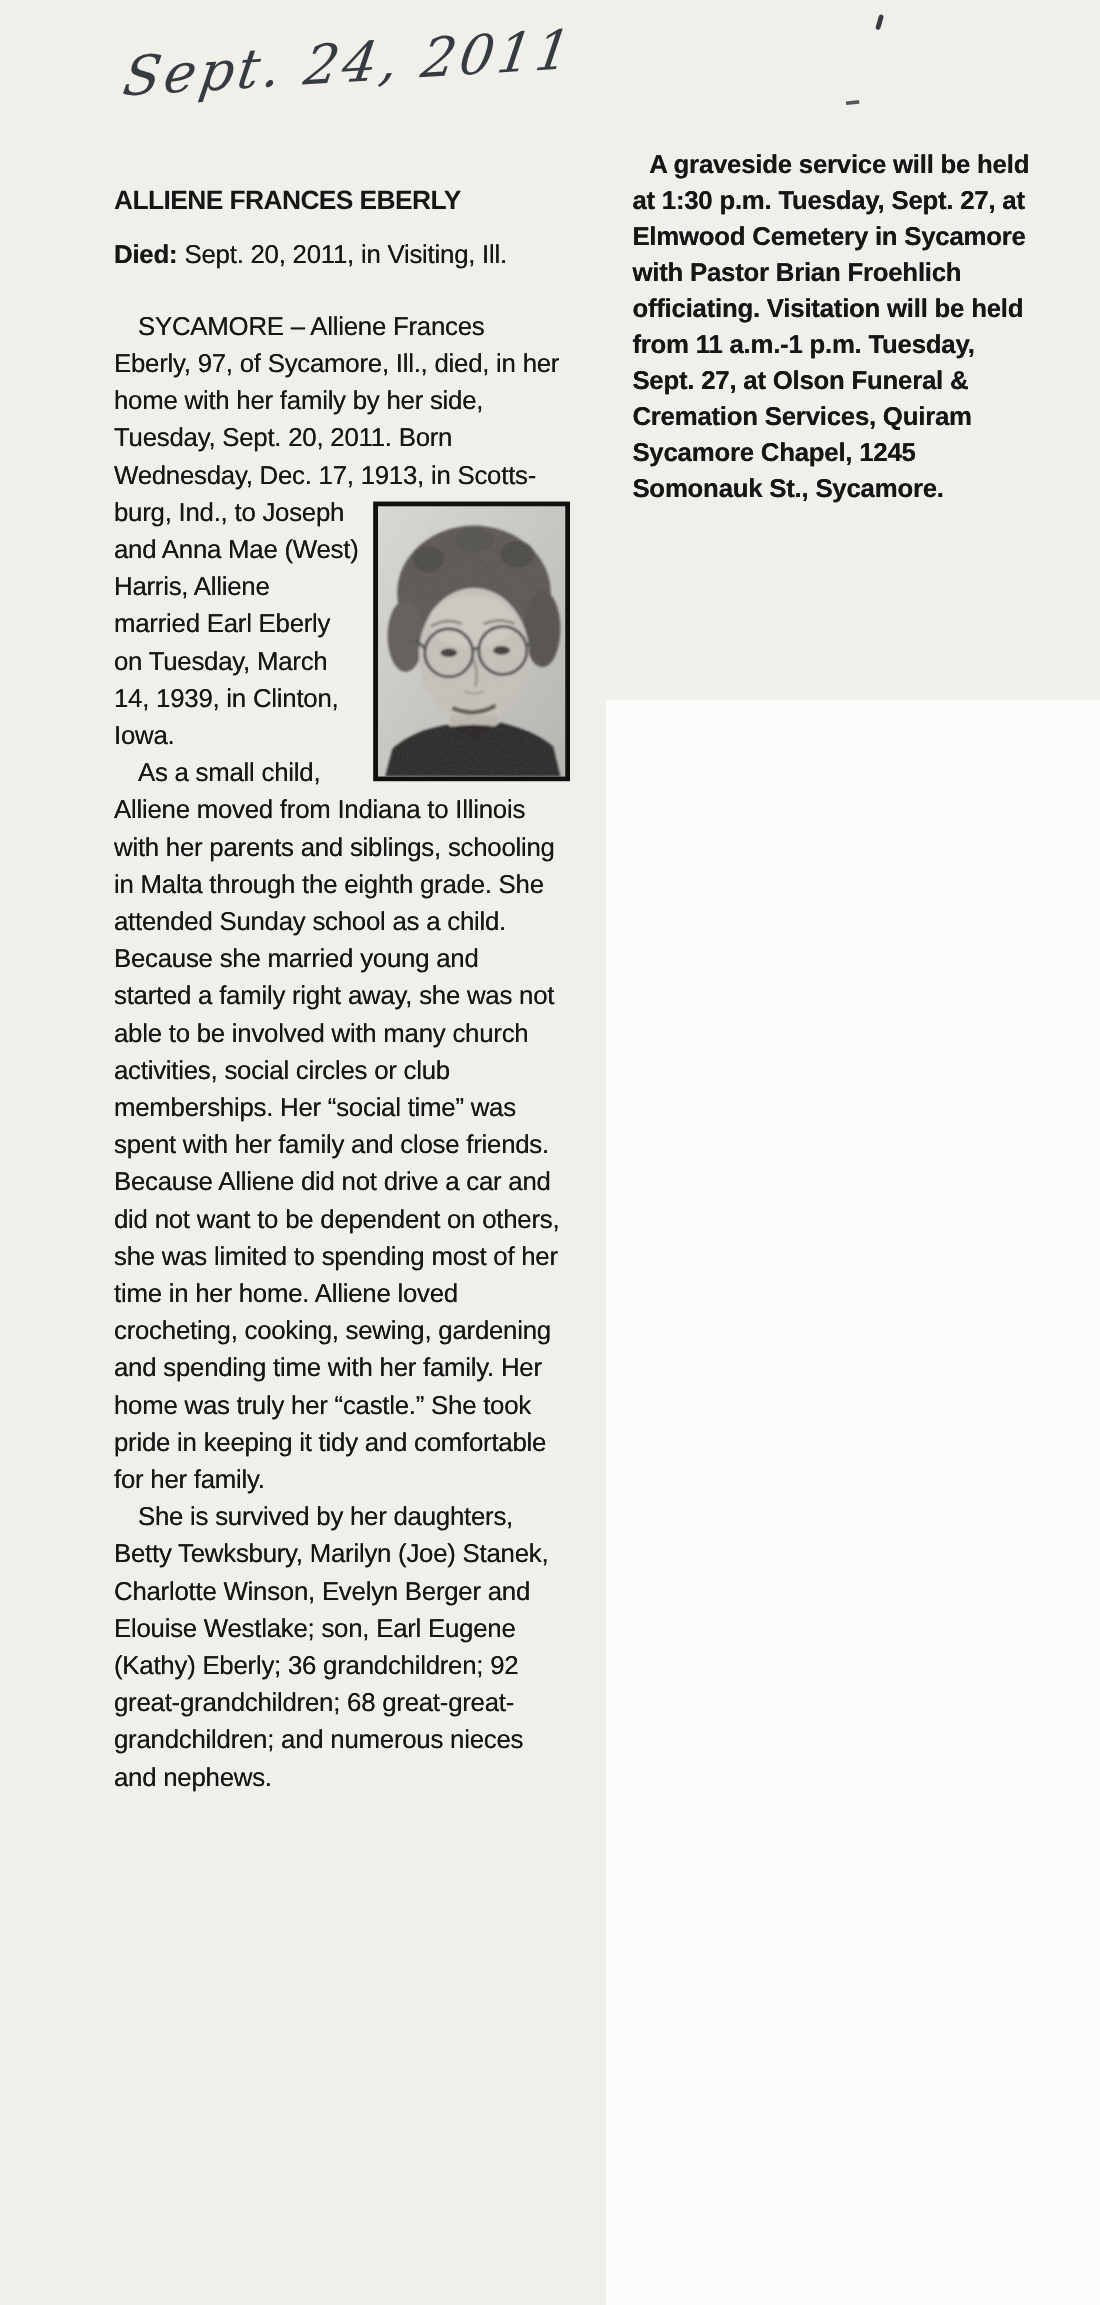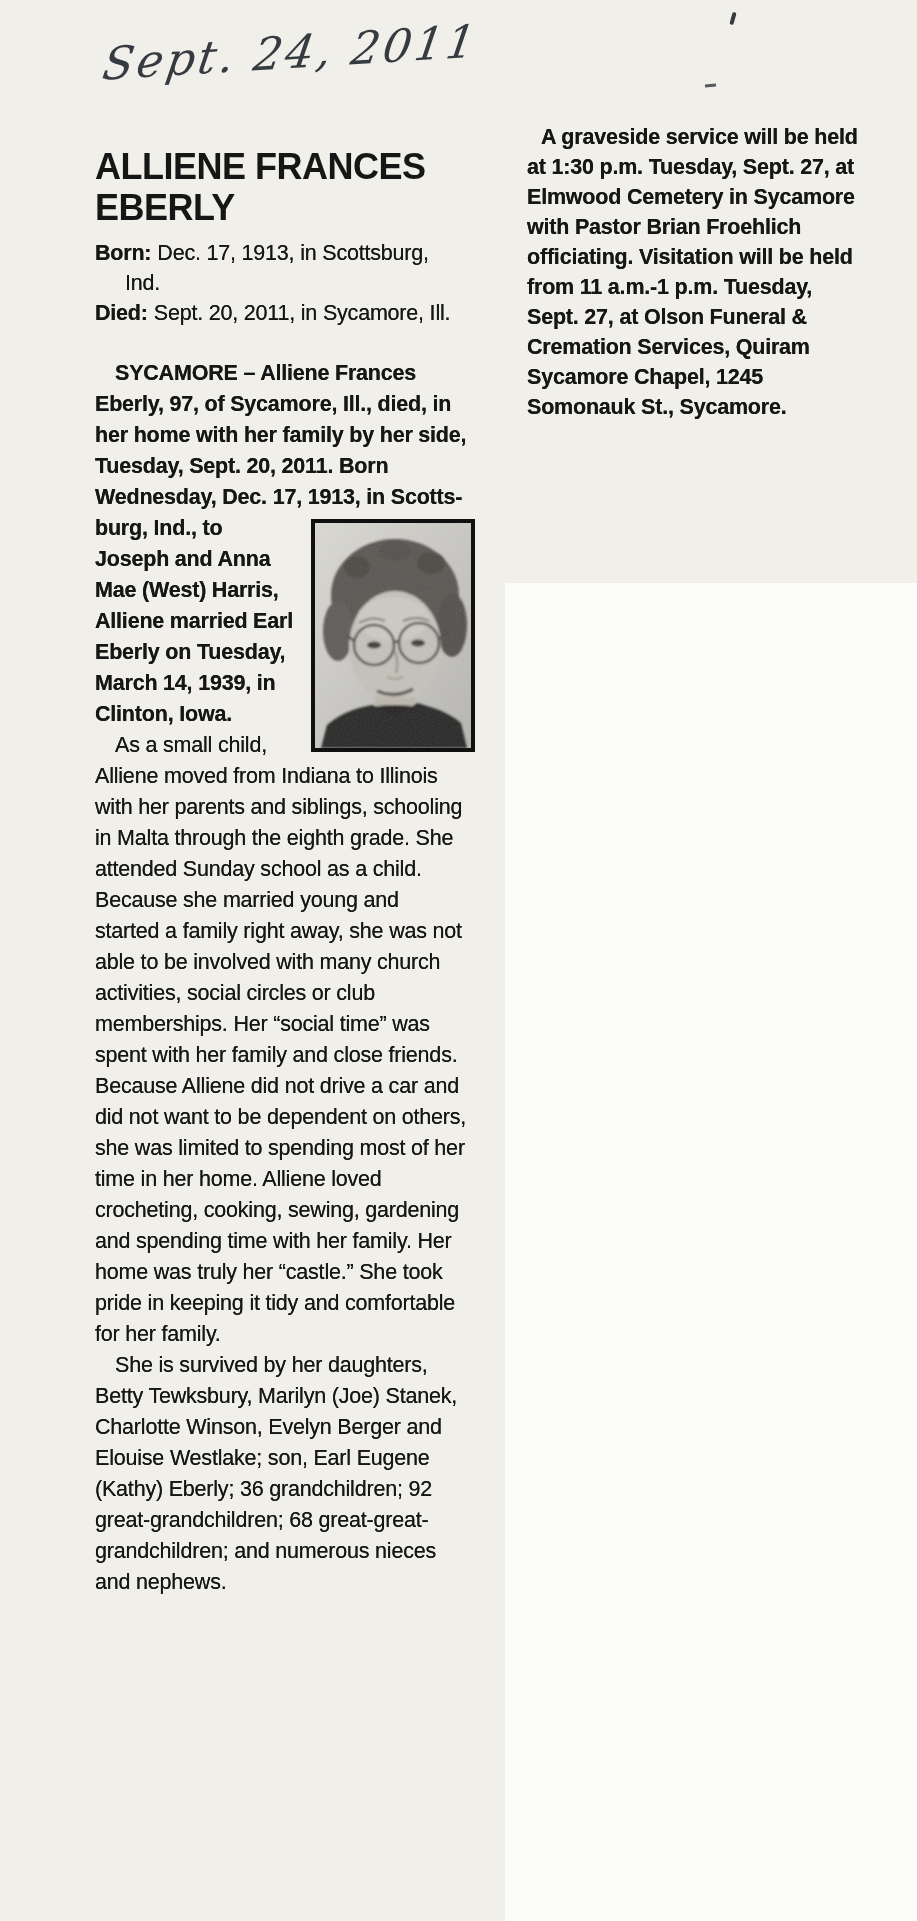--- a/index.html
+++ b/index.html
@@ -28,59 +28,58 @@
     color:#363b42; letter-spacing:3px; white-space:nowrap;
     transform:rotate(-3.5deg) skewX(-12deg);
   }
   .col-left {
     position:absolute; left:95px; top:146px; width:372px; z-index:2;
   }
   .col-right {
     position:absolute; left:527px; top:122px; width:342px; z-index:2;font-weight:bold;
   }
   h1.headline {
-    margin:0 0 10px 0; font-size:36px; line-height:41px; font-weight:bold;
+    margin:0 0 10px 0; font-size:22px; line-height:41px; font-weight:bold;
     letter-spacing:-0.5px; width:340px;
   }
   .vital {
     margin:0; font-size:21.5px; line-height:30px;
     padding-left:30px; text-indent:-30px;
     text-shadow:0 0 0.5px rgba(16,16,16,0.85);
     letter-spacing:-0.2px;
   }
   .vital b { font-weight:bold; }
   .vital .vval { margin-left:6px; font-weight:normal; }
   .para {
     margin:0; font-size:21.5px; line-height:31px; letter-spacing:-0.2px;
     text-indent:20px; text-shadow:0 0 0.5px rgba(16,16,16,0.85);
   }
   .col-right .para { line-height:30px; text-indent:14px; }
-  .gap-before { margin-top:30px;font-weight:bold; }
+  .gap-before { margin-top:30px; }
   .photo-wrap {
     float:right; width:164px; height:233px;
     margin:6px -8px 4px 12px;
     border:4px solid #101010; box-sizing:border-box;
     background:#cfcdc8;
   }
   .photo-wrap svg { display:block; }
 </style>
 </head>
 <body>
 
 <div class="backing"></div>
 <div class="speck-a"></div>
 <div class="speck-b"></div>
 
 <div class="handwriting">Sept. 24, 2011</div>
 
 <div class="col-left">
   <h1 class="headline">ALLIENE FRANCES EBERLY</h1>
 
-  <p class="vital"><b>Born:</b><span class="vval">Dec. 17, 1913, in Scottsburg, Ind.</span></p>
-  <p class="vital"><b>Died:</b><span class="vval">Sept. 20, 2011, in Sycamore, Ill.</span></p>
+  <p class="vital"><b>Died:</b><span class="vval">Sept. 20, 2011, in Visiting, Ill.</span></p>
 
   <p class="para gap-before"><span>SYCAMORE – Alliene Frances Eberly, 97, of Sycamore, Ill., died, in her home with her family by her side, Tuesday, Sept. 20, 2011. Born Wednesday, Dec. 17, 1913, in Scotts-</span><span class="photo-wrap">
         <svg width="156" height="225" viewBox="0 0 156 225" xmlns="http://www.w3.org/2000/svg">
       <defs>
         <linearGradient id="pbg" x1="0" y1="0" x2="1" y2="1">
           <stop offset="0" stop-color="#dddcd7"></stop>
           <stop offset="1" stop-color="#b7b6b2"></stop>
         </linearGradient>
         <filter id="soft">
               <feGaussianBlur stdDeviation="0.8"></feGaussianBlur>

